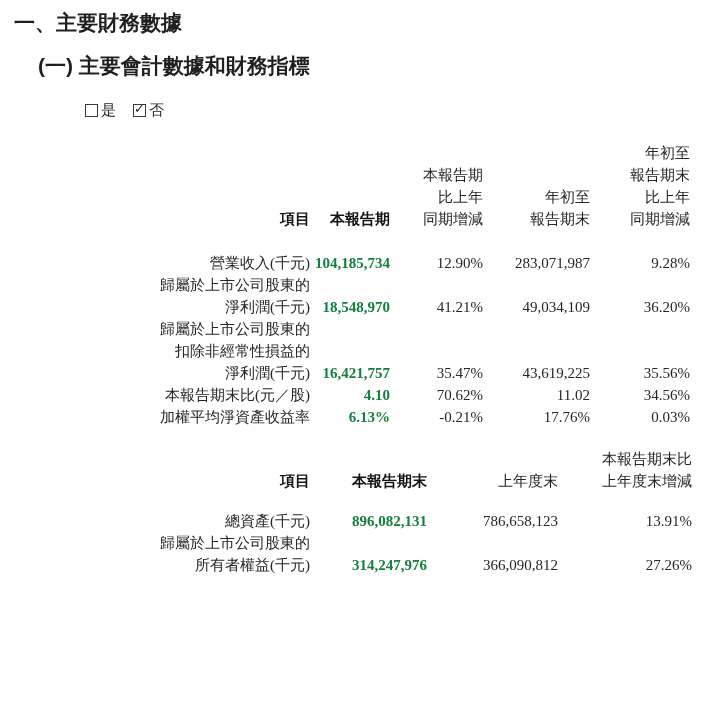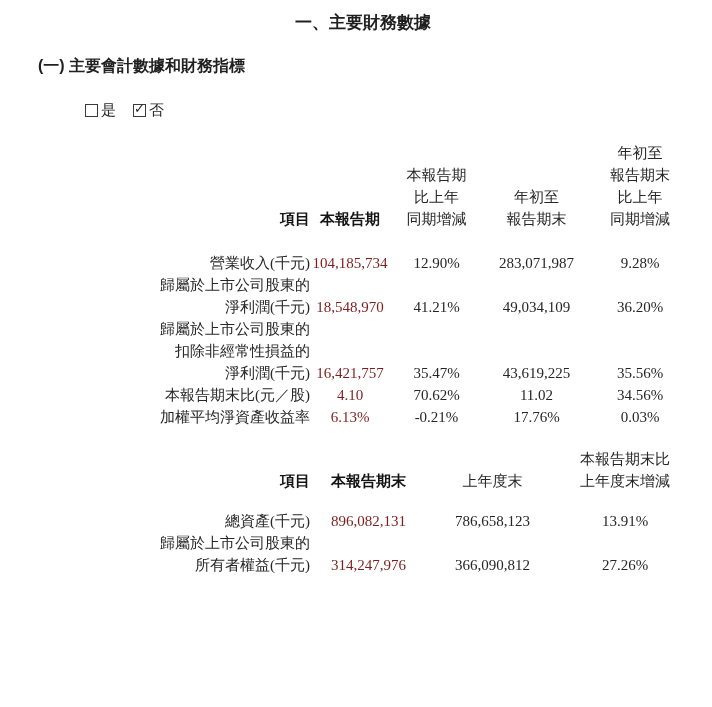--- a/index.html
+++ b/index.html
@@ -3,46 +3,46 @@
 <meta charset="utf-8">
 <style>
   html,body{margin:0;padding:0;}
   body{
     width:712px;height:707px;overflow:hidden;background:#ffffff;color:#262626;
     font-family:"Liberation Serif","DejaVu Serif",serif;
     font-size:15px;line-height:22px;
   }
   .h1{
     font-family:"Liberation Sans","DejaVu Sans",sans-serif;
-    font-weight:bold;font-size:17px;line-height:22px;margin:12px 0 8px 14px;color:#1f1f1f;text-align:center;
+    font-weight:bold;font-size:21px;line-height:22px;margin:12px 0 8px 14px;color:#1f1f1f;
   }
   .h2{
     font-family:"Liberation Sans","DejaVu Sans",sans-serif;
-    font-weight:bold;font-size:16px;line-height:22px;margin:21px 0 0 38px;color:#1f1f1f;
+    font-weight:bold;font-size:21px;line-height:22px;margin:21px 0 0 38px;color:#1f1f1f;
   }
   .question{margin:24px 0 0 85px;}
   .checks{margin:22px 0 0 85px;display:flex;align-items:center;gap:17px;height:22px;}
   .check-item{display:flex;align-items:center;gap:3px;}
   .box{
     width:11px;height:11px;border:1px solid #3a3a3a;display:inline-flex;
     align-items:center;justify-content:center;flex:0 0 auto;background:#fff;
   }
   .tick{
     font-family:"DejaVu Sans",sans-serif;font-size:13px;line-height:1;
     position:relative;top:-2px;left:0px;color:#1f1f1f;
   }
   table{border-collapse:collapse;table-layout:fixed;margin-left:85px;}
   .t1{margin-top:21px;}
   .t2{margin-top:20px;}
-  th,td{padding:0;vertical-align:bottom;font-weight:normal;text-align:center;line-height:22px;}
+  th,td{padding:0;vertical-align:bottom;font-weight:normal;text-align:right;line-height:22px;}
   .t1 th{padding-bottom:22px;}
   .t2 th{padding-bottom:18px;}
   .lbl{text-align:right;}
   .cont{padding-left:16px;}
-  .b{font-weight:normal;color:#7f1d1d;}
+  .b{font-weight:bold;color:#15803d;}
   th.b,th .b{font-weight:bold;color:#141414;}
 </style>
 </head>
 <body>
 
 <div>
 
   <div class="h1">一、主要財務數據</div>
 
   <div class="h2">(一) 主要會計數據和財務指標</div>

